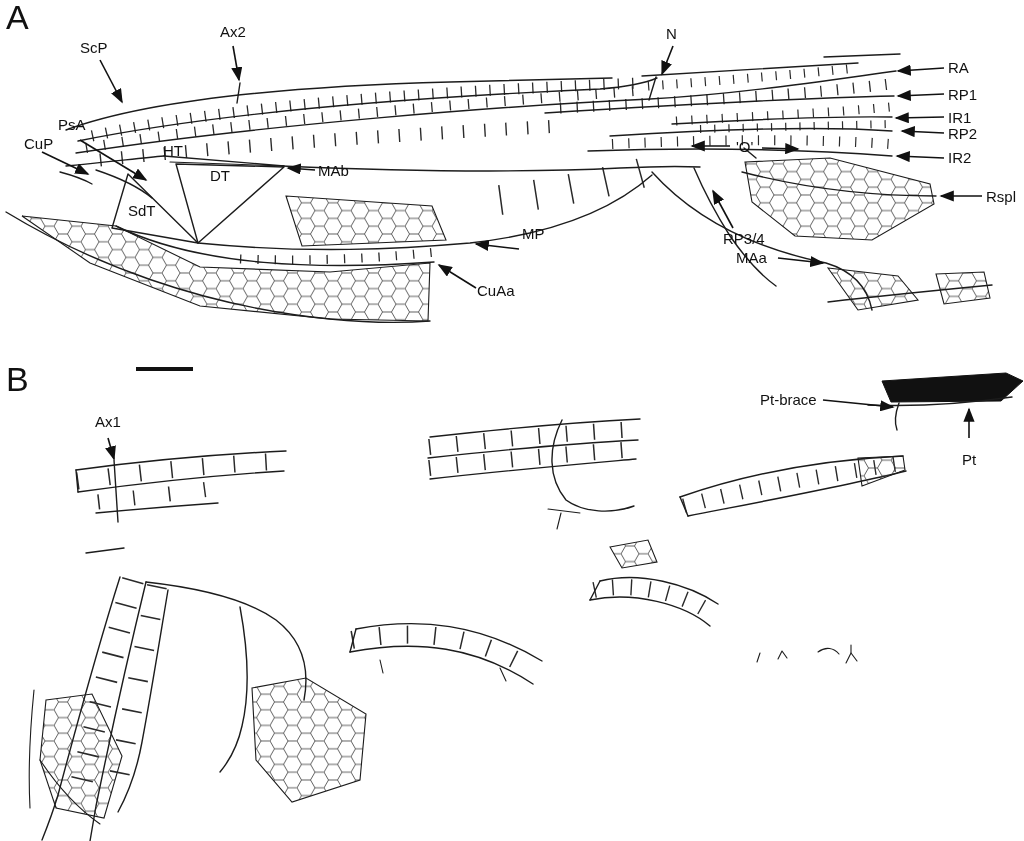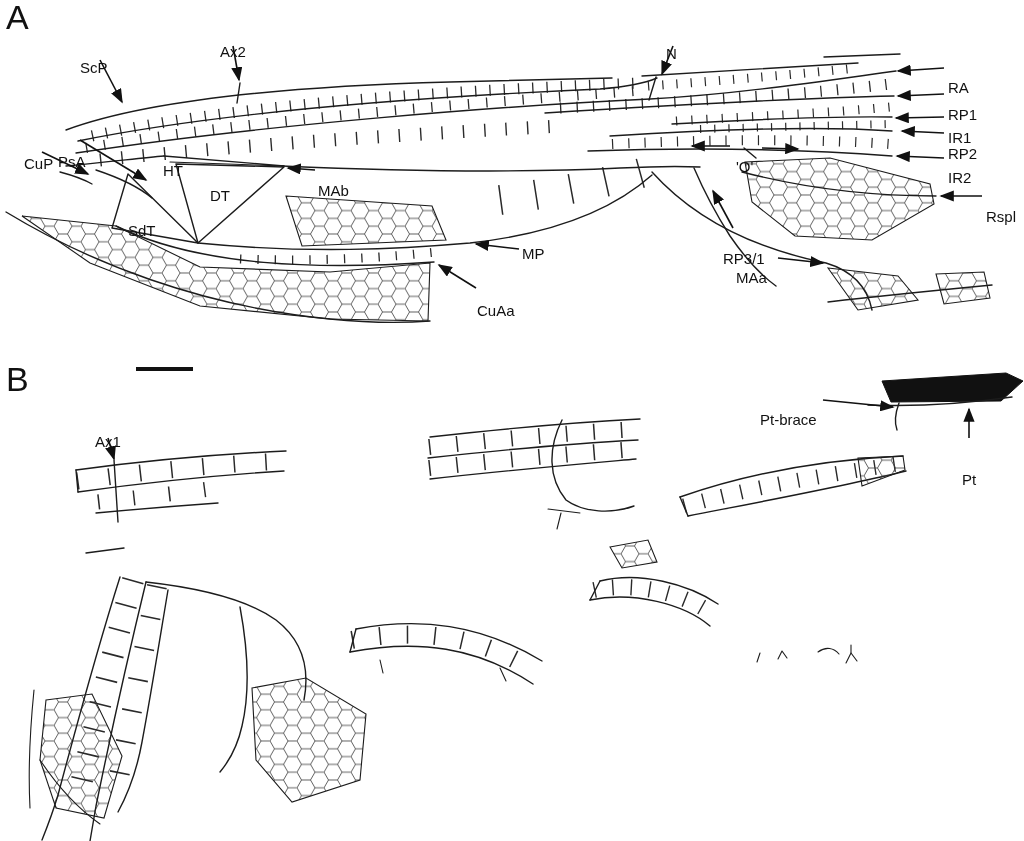--- a/index.html
+++ b/index.html
@@ -1,19 +1,19 @@
 <!DOCTYPE html>
 <html><head>
 <meta charset="utf-8">
 <style>
   html,body{margin:0;padding:0;background:#ffffff;}
   .stage{position:relative;width:1024px;height:841px;background:#ffffff;overflow:hidden;
          font-family:"Liberation Sans", sans-serif;}
   .stage svg{position:absolute;left:0;top:0;}
-  .lbl{position:absolute;font-size:15px;color:#111;white-space:nowrap;line-height:1;margin-top:20px;}
+  .lbl{position:absolute;font-size:15px;color:#111;white-space:nowrap;line-height:1;}
   .panel-letter{position:absolute;font-size:34px;color:#111;line-height:1;}
   .vein{fill:none;stroke:#1c1c1c;stroke-width:1.4;stroke-linecap:round;stroke-linejoin:round;}
   .thin{stroke-width:1.1;}
   .rung{fill:none;stroke:#2a2a2a;stroke-linecap:butt;}
   .arrow{fill:none;stroke:#111;stroke-width:1.6;}
   .meshline{stroke:#1c1c1c;stroke-width:1.1;}
 </style>
 </head>
 <body>
 
@@ -191,29 +191,29 @@
 
 <span class="lbl" style="left:80px;top:40px">ScP</span>
 <span class="lbl" style="left:220px;top:24px">Ax2</span>
 <span class="lbl" style="left:666px;top:26px">N</span>
 <span class="lbl" style="left:948px;top:60px">RA</span>
 <span class="lbl" style="left:948px;top:87px">RP1</span>
 <span class="lbl" style="left:948px;top:110px">IR1</span>
 <span class="lbl" style="left:948px;top:126px">RP2</span>
 <span class="lbl" style="left:948px;top:150px">IR2</span>
 <span class="lbl" style="left:986px;top:189px">Rspl</span>
-<span class="lbl" style="left:58px;top:134px">PsA</span>
+<span class="lbl" style="left:58px;top:117px">PsA</span>
 <span class="lbl" style="left:24px;top:136px">CuP</span>
 <span class="lbl" style="left:163px;top:143px">HT</span>
 <span class="lbl" style="left:210px;top:168px">DT</span>
 <span class="lbl" style="left:318px;top:163px">MAb</span>
 <span class="lbl" style="left:128px;top:203px">SdT</span>
 <span class="lbl" style="left:522px;top:226px">MP</span>
 <span class="lbl" style="left:477px;top:283px">CuAa</span>
-<span class="lbl" style="left:723px;top:231px">RP3/1</span>
+<span class="lbl" style="left:723px;top:231px">RP3/4</span>
 <span class="lbl" style="left:736px;top:250px">MAa</span>
 <span class="lbl" style="left:736px;top:139px">'O'</span>
 
 <span class="lbl" style="left:95px;top:414px">Ax1</span>
 <span class="lbl" style="left:760px;top:392px">Pt-brace</span>
 <span class="lbl" style="left:962px;top:452px">Pt</span>
 
 </div>
 
 </body></html>

